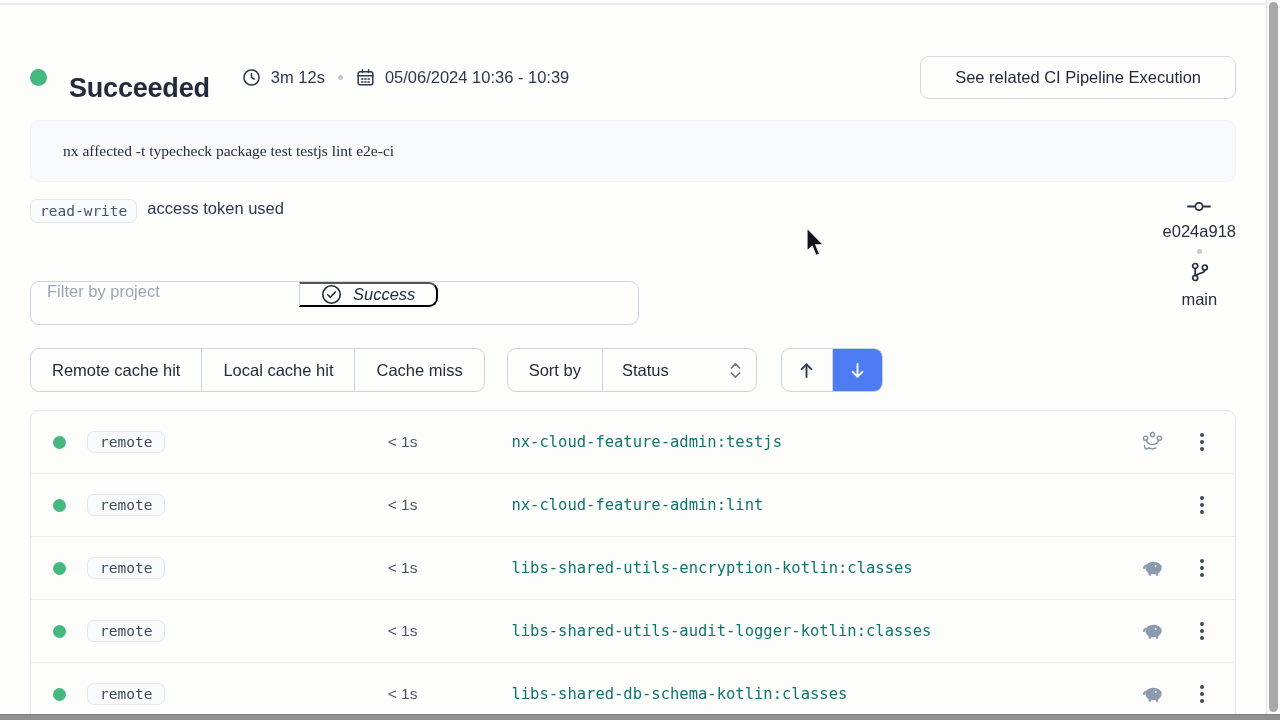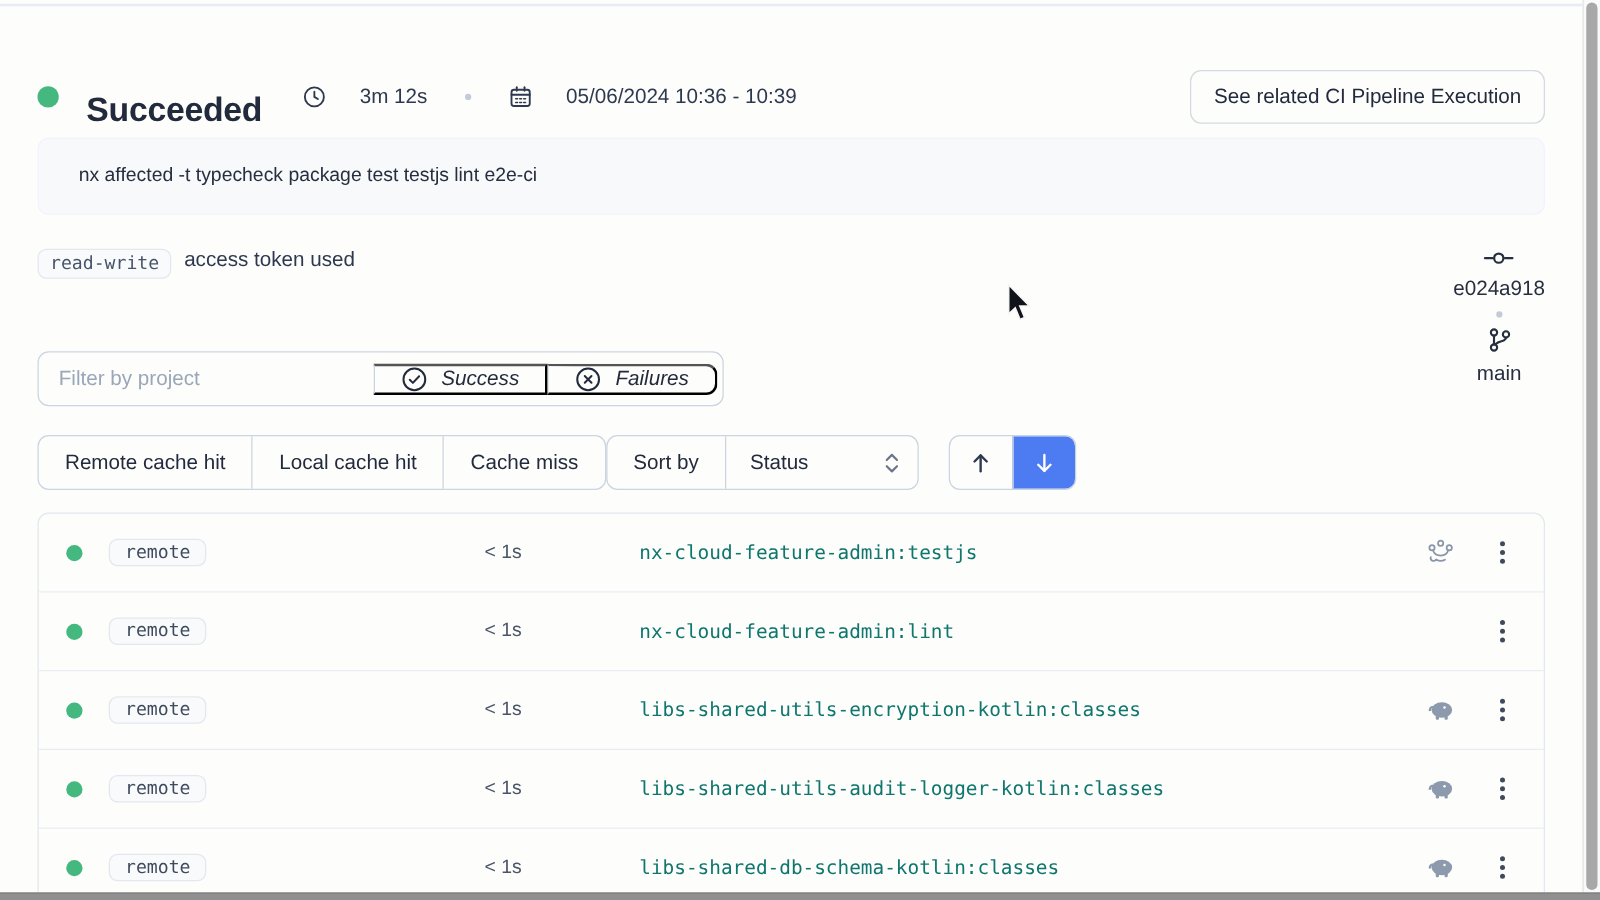--- a/index.html
+++ b/index.html
@@ -18,50 +18,50 @@
     --border-strong:#cbd5e1;
     --border-soft:#e7ebf1;
     --mono:"DejaVu Sans Mono", monospace;
   }
   .topline{position:absolute;top:3px;left:0;right:14px;height:2px;background:#e8ebf3;}
 
   
   .header{position:absolute;top:54px;left:30px;right:44px;height:46px;display:flex;align-items:center;}
   .status-dot{width:17px;height:17px;border-radius:50%;background:var(--green);margin-right:22px;flex:none;}
   .status-title{font-size:27px;font-weight:600;color:var(--navy);letter-spacing:-0.2px;margin-right:32px;margin-top:23px;}
-  .meta{display:flex;align-items:center;gap:27px;font-size:16.5px;color:var(--text);}
+  .meta{display:flex;align-items:center;gap:10px;font-size:16.5px;color:var(--text);}
   .meta svg{display:block;}
   .dot-sep{width:5px;height:5px;border-radius:50%;background:#c3cbd8;margin:0 3px;}
   .spacer{flex:1;}
-  .cta-button{border:1px solid #d3dae4;border-radius:9px;background:transparent;padding:11px 18px;font-size:16.5px;color:var(--navy);font-family:inherit;cursor:pointer;}
-
-  
-  .command-block{position:absolute;top:110px;left:30px;right:44px;height:62px;background:#f7f9fb;border:1px solid #f1f4f8;border-radius:9px;display:flex;align-items:center;padding-left:32px;font-family:Liberation Sans, sans-serif;font-size:15.5px;color:#262e3f;}
+  .cta-button{border:1px solid #d3dae4;border-radius:9px;background:transparent;padding:11px 34px;font-size:16.5px;color:var(--navy);font-family:inherit;cursor:pointer;}
+
+  
+  .command-block{position:absolute;top:120px;left:30px;right:44px;height:62px;background:#f7f9fb;border:1px solid #f1f4f8;border-radius:9px;display:flex;align-items:center;padding-left:32px;font-family:Liberation Serif, serif;font-size:15.5px;color:#262e3f;}
 
   
   .token-row{position:absolute;top:199px;left:30px;right:44px;height:30px;display:flex;align-items:flex-start;font-size:16.5px;color:var(--text);}
   .token-badge{font-family:var(--mono);font-size:14.5px;color:#475569;background:#f8fafc;border:1px solid #e3e8ef;border-radius:7px;padding:3px 9px;margin-right:10px;}
   .vcs{display:flex;align-items:center;gap:8px;color:#262e3f;flex-direction:column;}
 
   
   .cursor{position:absolute;left:806px;top:227px;pointer-events:none;}
 
   
-  .filter-group{position:absolute;top:281px;left:30px;width:549px;height:44px;border:1px solid var(--border-strong);border-radius:9px;display:flex;align-items:center;}
+  .filter-group{position:absolute;top:281px;left:30px;width:609px;height:44px;border:1px solid var(--border-strong);border-radius:9px;display:flex;align-items:flex-start;}
   .fg-input{width:268px;border:none;outline:none;background:transparent;padding:0 16px;font-size:16.5px;font-family:inherit;color:var(--navy);border-radius:9px 0 0 9px;}
   .fg-input::placeholder{color:#9aa7b8;}
   .fg-btn{display:flex;align-items:center;gap:11px;padding:0 21px;font-size:16.5px;font-weight:500;color:var(--navy);border-left:1px solid var(--border-strong);background:transparent;font-family:inherit;cursor:pointer;font-style:italic;}
   .fg-btn:last-child{border-radius:0 9px 9px 0;}
 
   
   .toolbar{position:absolute;top:348px;left:30px;height:44px;display:flex;align-items:stretch;}
   .seg-group{display:flex;border:1px solid var(--border-strong);border-radius:9px;align-items:stretch;}
   .seg{display:flex;align-items:center;padding:0 21px;font-size:16.5px;color:var(--navy);background:transparent;border:none;border-left:1px solid var(--border-strong);font-family:inherit;cursor:pointer;}
   .seg:first-child{border-left:none;}
-  .sort-group{}
+  .sort-group{margin-left:22px;}
   .sort-label{cursor:default;}
   .sort-select{display:flex;align-items:center;gap:10px;padding:0 14px 0 19px;width:154px;justify-content:space-between;}
   .arrow-group{margin-left:24px;overflow:hidden;}
   .arrow-btn{width:50px;display:flex;align-items:center;justify-content:center;background:transparent;border:none;border-left:1px solid var(--border-strong);cursor:pointer;}
   .arrow-btn:first-child{border-left:none;}
   .arrow-btn.active{background:var(--blue);}
 
   
   .table-card{position:absolute;top:410px;left:30px;right:44px;height:400px;border:1px solid #e2e8f0;border-radius:9px;}
   .task-row{height:63px;display:flex;align-items:center;border-bottom:1px solid #e9edf3;}
@@ -140,27 +140,20 @@
 </svg>
 
 <div class="filter-group">
   <input class="fg-input" type="text" placeholder="Filter by project" style="">
   <button class="fg-btn">
     <svg width="21" height="21" viewBox="0 0 21 21" fill="none" stroke="#222b3d" stroke-width="1.6" stroke-linecap="round" stroke-linejoin="round">
       <circle cx="10.5" cy="10.5" r="8.7"></circle>
         <path d="M6.8 10.8l2.5 2.5 5-5.3"></path>
     </svg>
     <span>Success</span>
-  </button>
-  <button class="fg-btn">
-    <svg width="21" height="21" viewBox="0 0 21 21" fill="none" stroke="#222b3d" stroke-width="1.6" stroke-linecap="round">
-      <circle cx="10.5" cy="10.5" r="8.7"></circle>
-        <path d="M7.8 7.8l5.4 5.4M13.2 7.8l-5.4 5.4"></path>
-    </svg>
-    <span>Failures</span>
   </button>
 </div>
 
 <div class="toolbar">
   <div class="seg-group">
     <button class="seg">Remote cache hit</button>
     <button class="seg">Local cache hit</button>
     <button class="seg">Cache miss</button>
   </div>
   <div class="seg-group sort-group">

